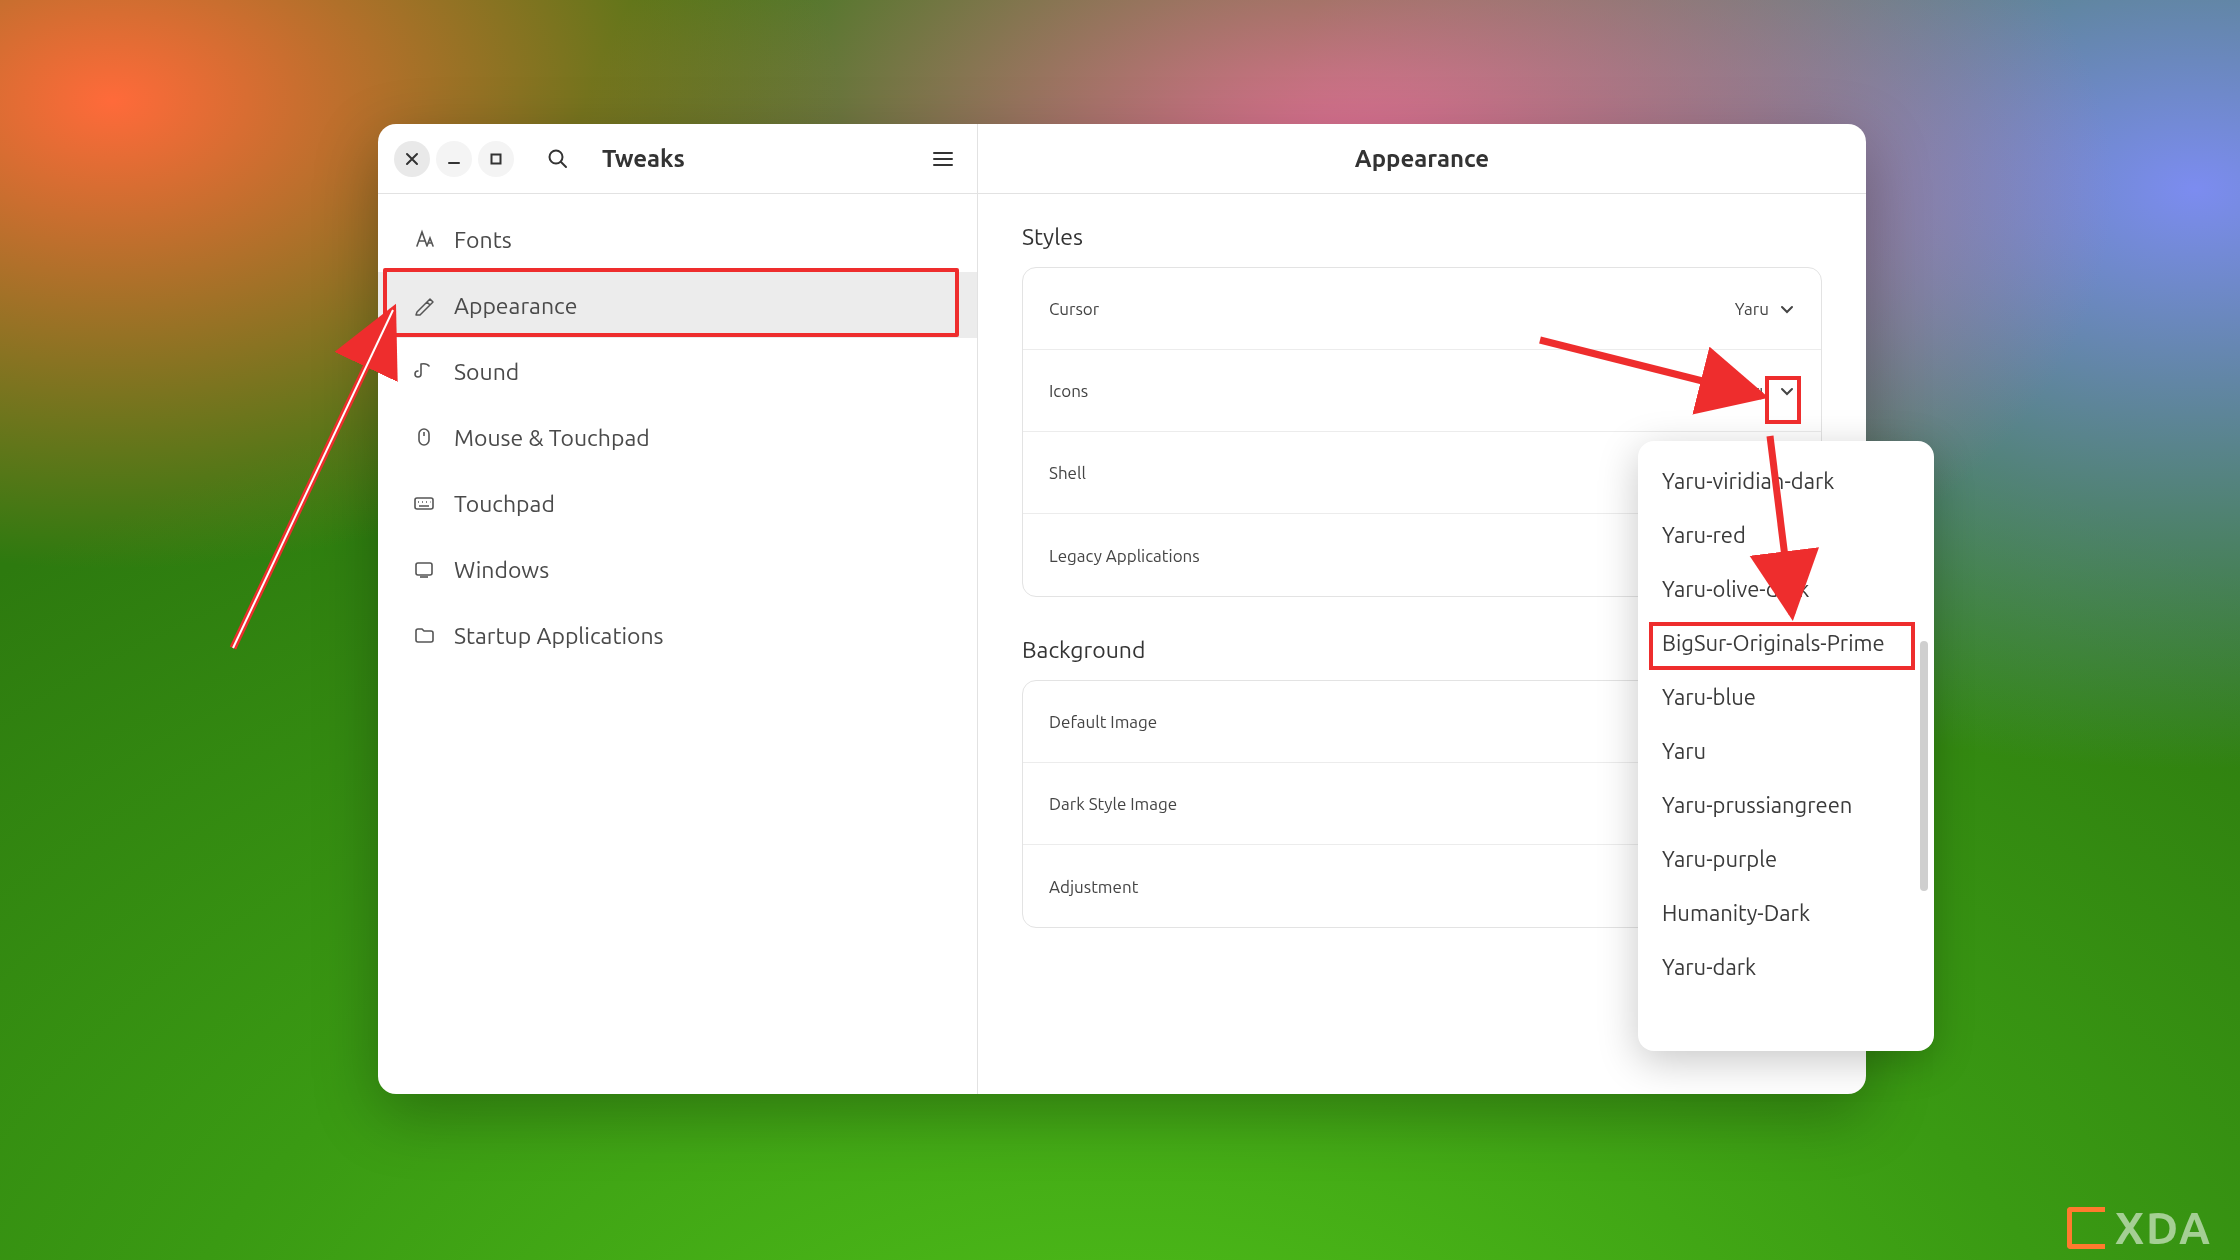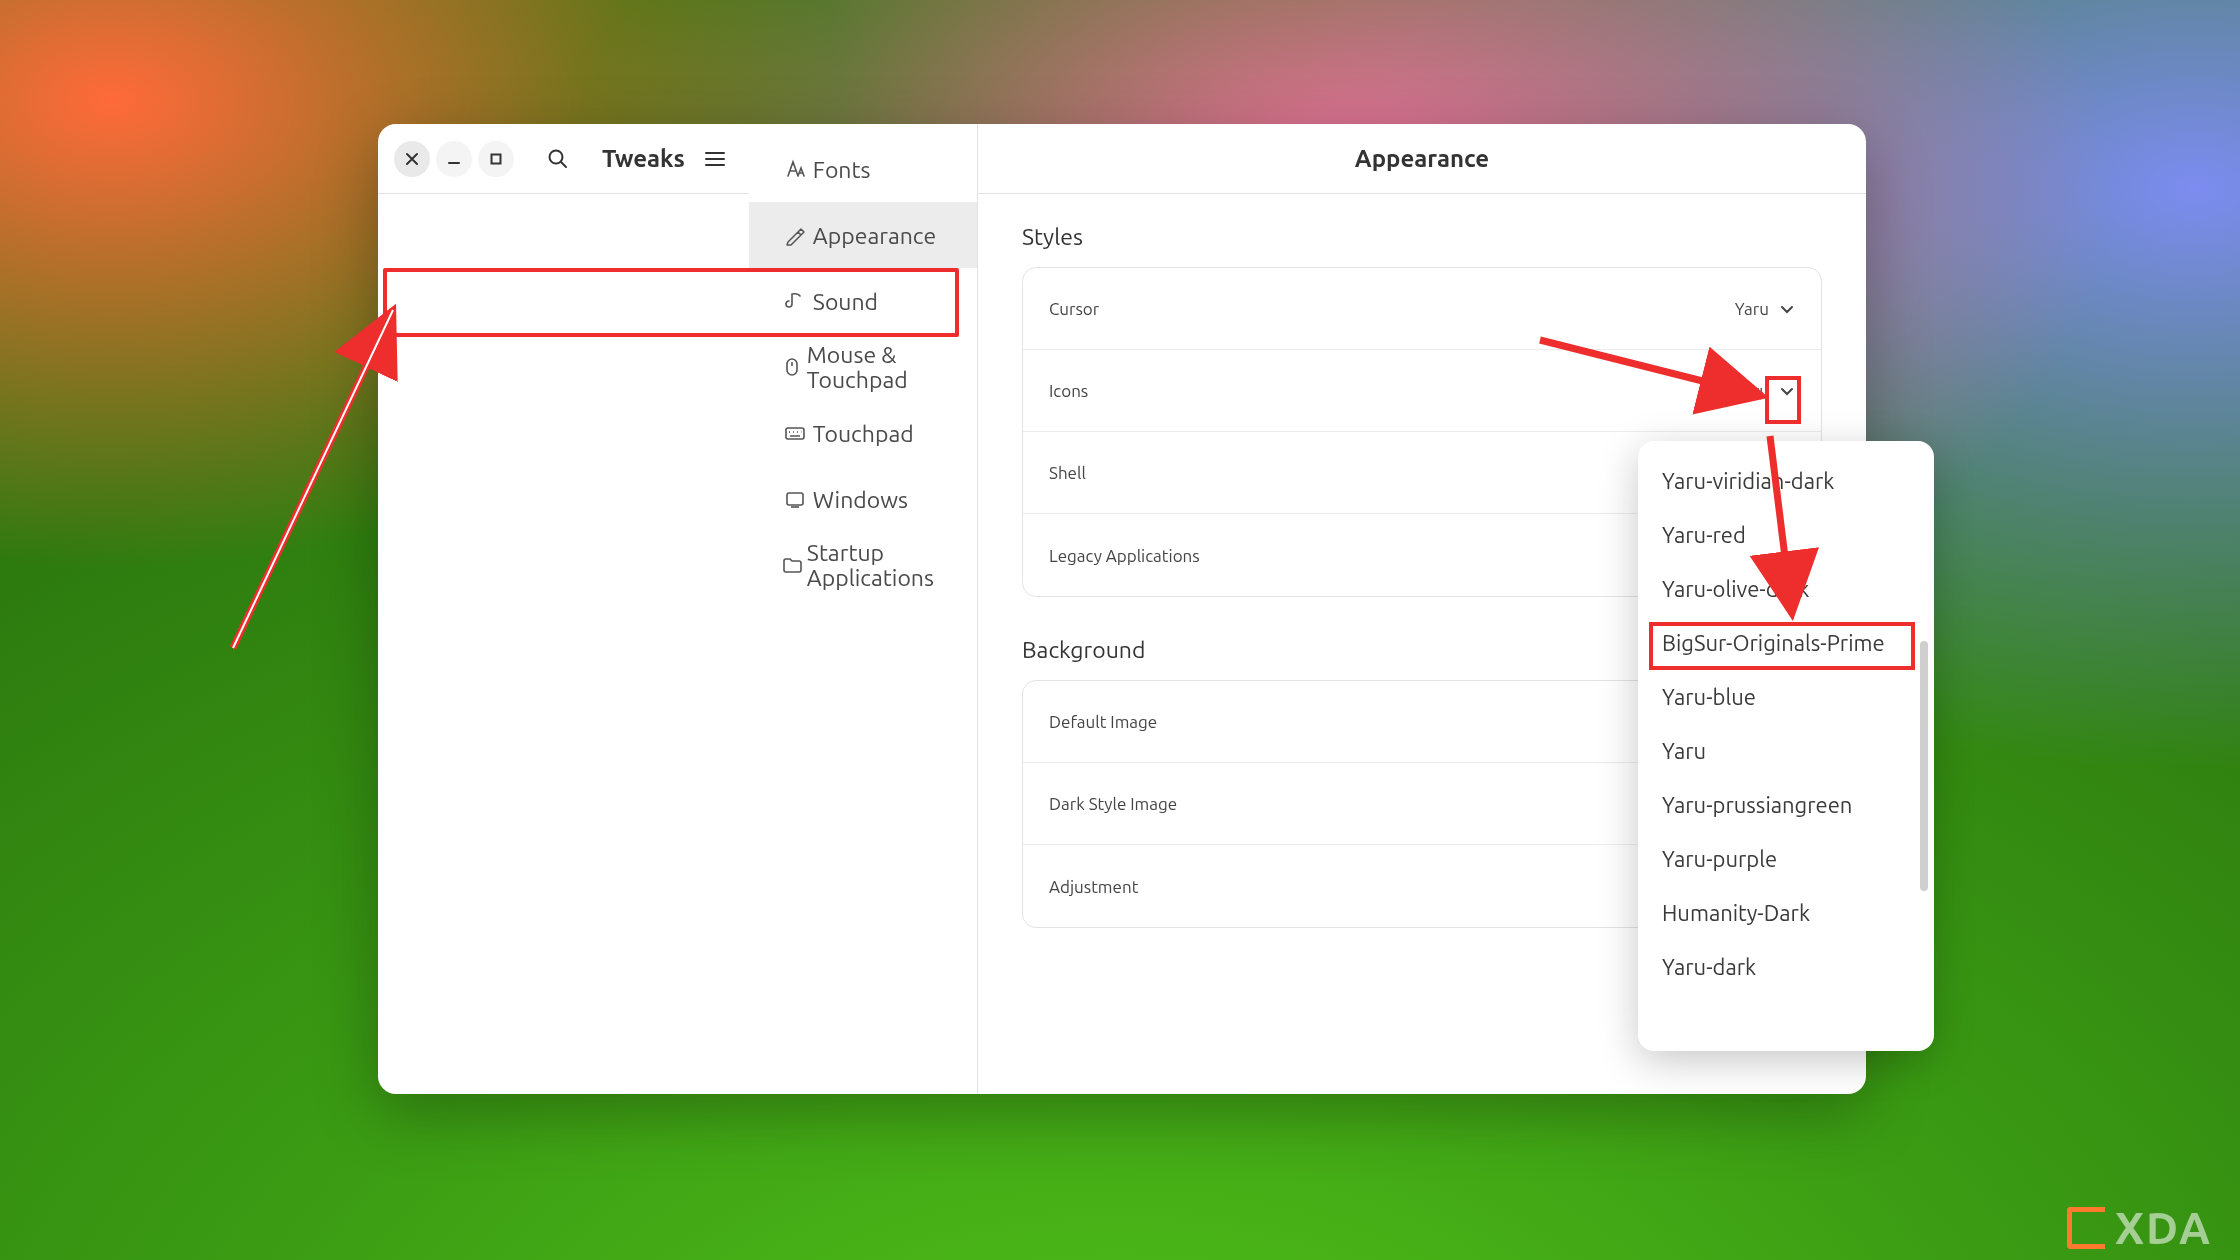--- a/index.html
+++ b/index.html
@@ -29,20 +29,21 @@
   background: #fff;
   border-radius: 18px;
   box-shadow: 0 20px 64px rgba(0,0,0,0.28);
   display: flex;
   overflow: visible;
 }
 .sidebar {
   width: 600px;
   border-right: 1px solid #e2e2e2;
   display: flex;
+  flex-direction: column;
 }
 .headerbar {
   height: 70px;
   display: flex;
   align-items: center;
   padding: 0 16px;
   border-bottom: 1px solid #e2e2e2;
   gap: 6px;
 }
 .win-btn {
@@ -66,21 +67,21 @@
   color: #333;
 }
 .hb-grow { flex: 1; }
 .menu-btn { width: 36px; height: 36px; display:flex; align-items:center; justify-content:center; }
 .nav {
   padding: 12px 0;
 }
 .nav-item {
   display: flex;
   align-items: center;
-  gap: 4px;
+  gap: 16px;
   padding: 0 32px;
   height: 66px;
   font-size: 23px;
   color: #4a4a4a;
   cursor: default;
 }
 .nav-item .icon-slot { width: 28px; display:flex; align-items:center; justify-content:center; color:#555; }
 .nav-item.selected {
   background: #ececec;
 }

